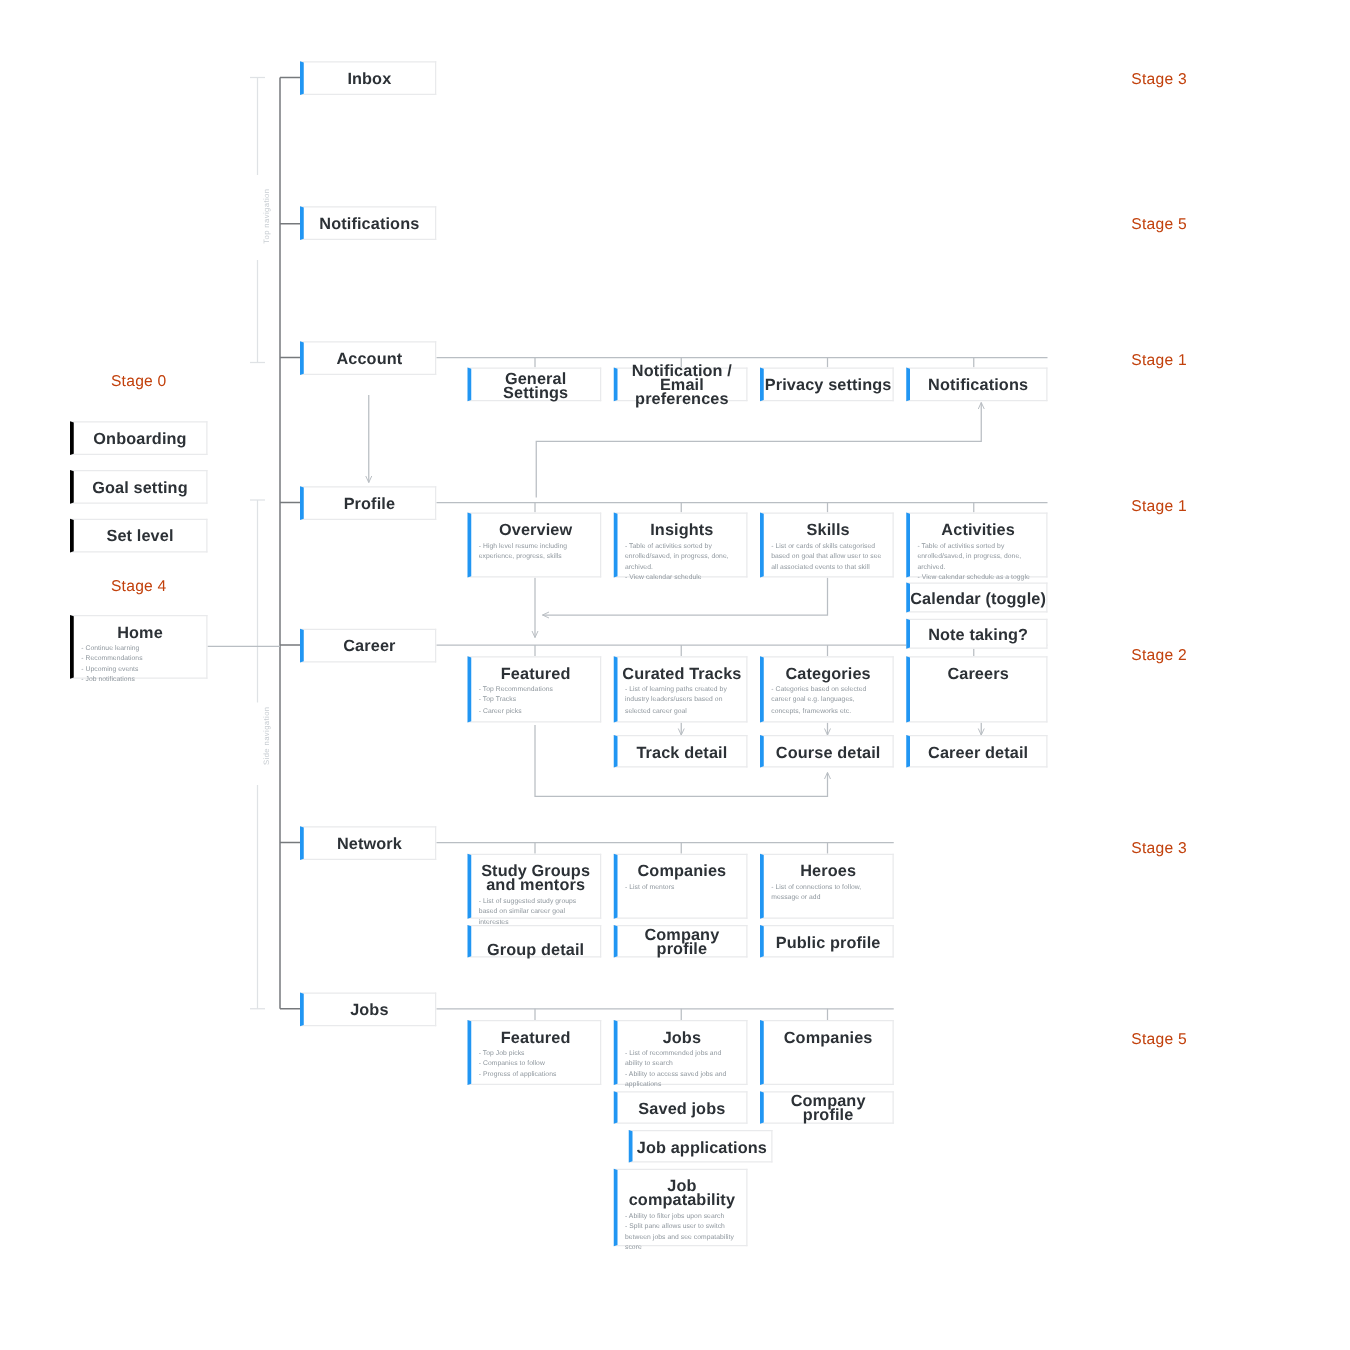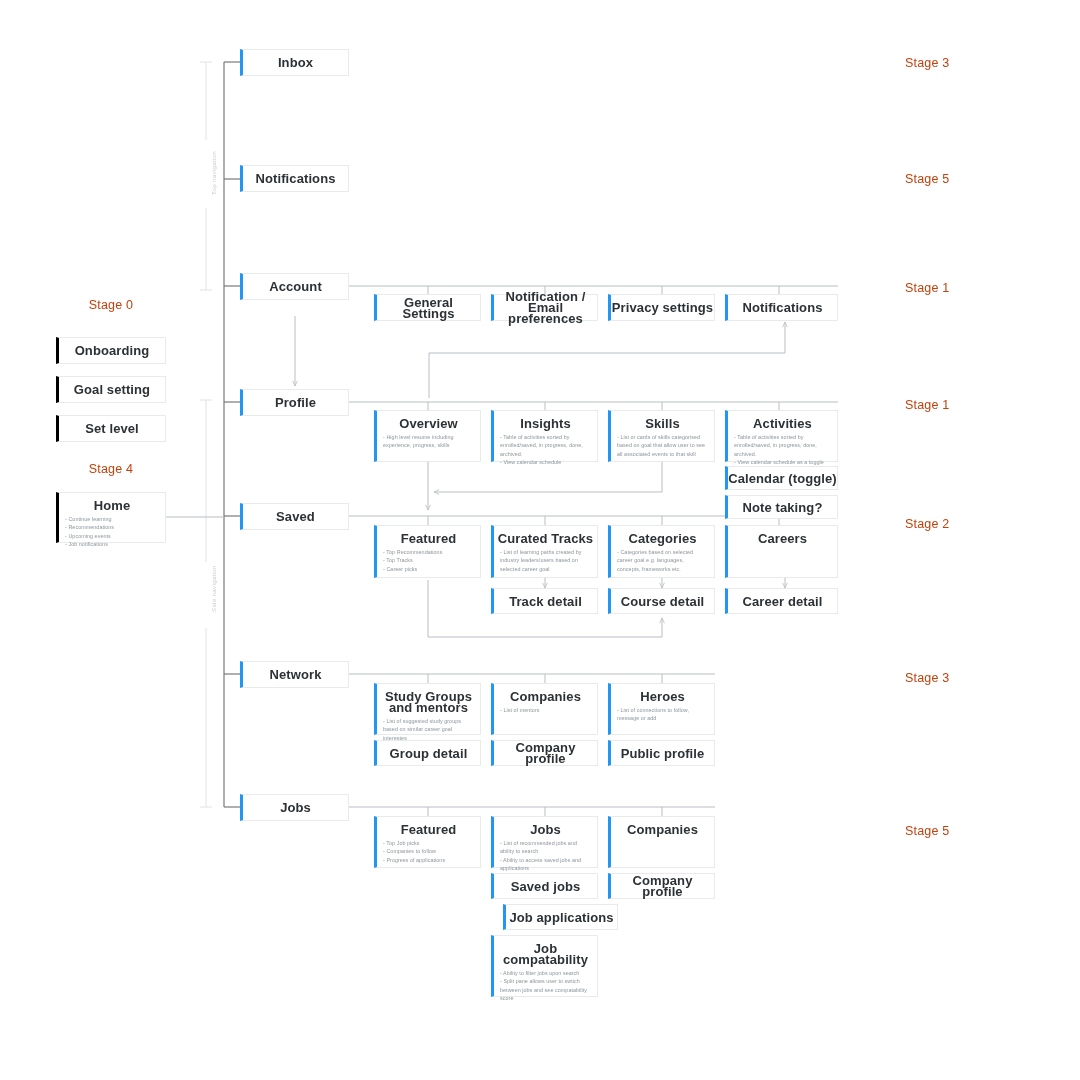--- a/index.html
+++ b/index.html
@@ -225,21 +225,21 @@
 
   <div class="node titleonly" style="left:240px; top:273px; width:109px; height:27px;">
     <div class="title">Account</div>
   </div>
 
   <div class="node titleonly" style="left:240px; top:389px; width:109px; height:27px;">
     <div class="title">Profile</div>
   </div>
 
   <div class="node titleonly" style="left:240px; top:503px; width:109px; height:27px;">
-    <div class="title">Saved</div>
+    <div class="title">Career</div>
   </div>
 
   <div class="node titleonly" style="left:240px; top:661px; width:109px; height:27px;">
     <div class="title">Network</div>
   </div>
 
   <div class="node titleonly" style="left:240px; top:794px; width:109px; height:27px;">
     <div class="title">Jobs</div>
   </div>
 
@@ -350,21 +350,21 @@
     </ul>
   </div>
   <div class="node" style="left:608px; top:683px; width:107px; height:52px;">
     <div class="title">Heroes</div>
     <ul class="bullets">
       <li>- List of connections to follow,</li>
       <li>message or add</li>
     </ul>
   </div>
 
-  <div class="node titleonly" style="left:374px; top:740px; width:107px; height:26px;">
+  <div class="node titleonly" style="left:374px; top:740px; width:107px; height:26px;align-items:flex-end;">
     <div class="title">Group detail</div>
   </div>
   <div class="node titleonly" style="left:491px; top:740px; width:107px; height:26px;">
     <div class="title">Company profile</div>
   </div>
   <div class="node titleonly" style="left:608px; top:740px; width:107px; height:26px;">
     <div class="title">Public profile</div>
   </div>
 
   <div class="node" style="left:374px; top:816px; width:107px; height:52px;">

